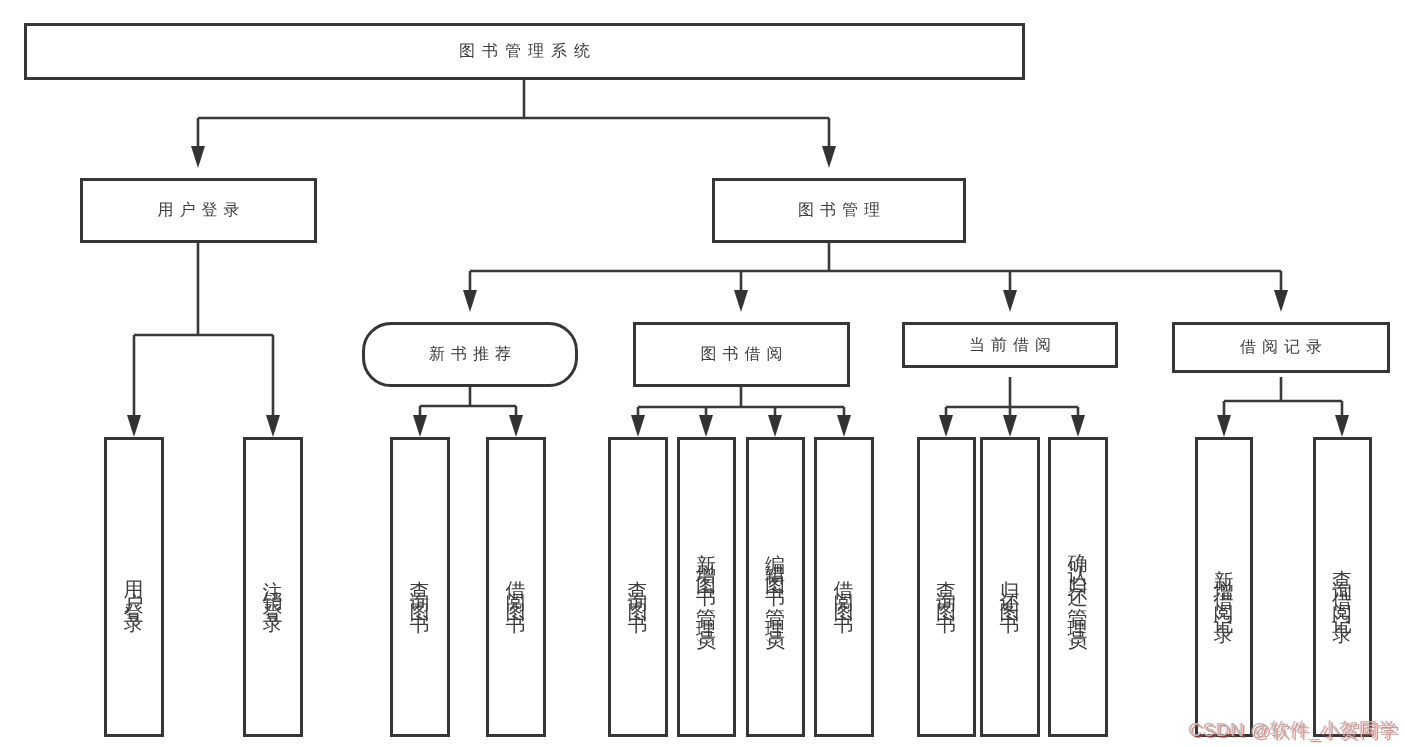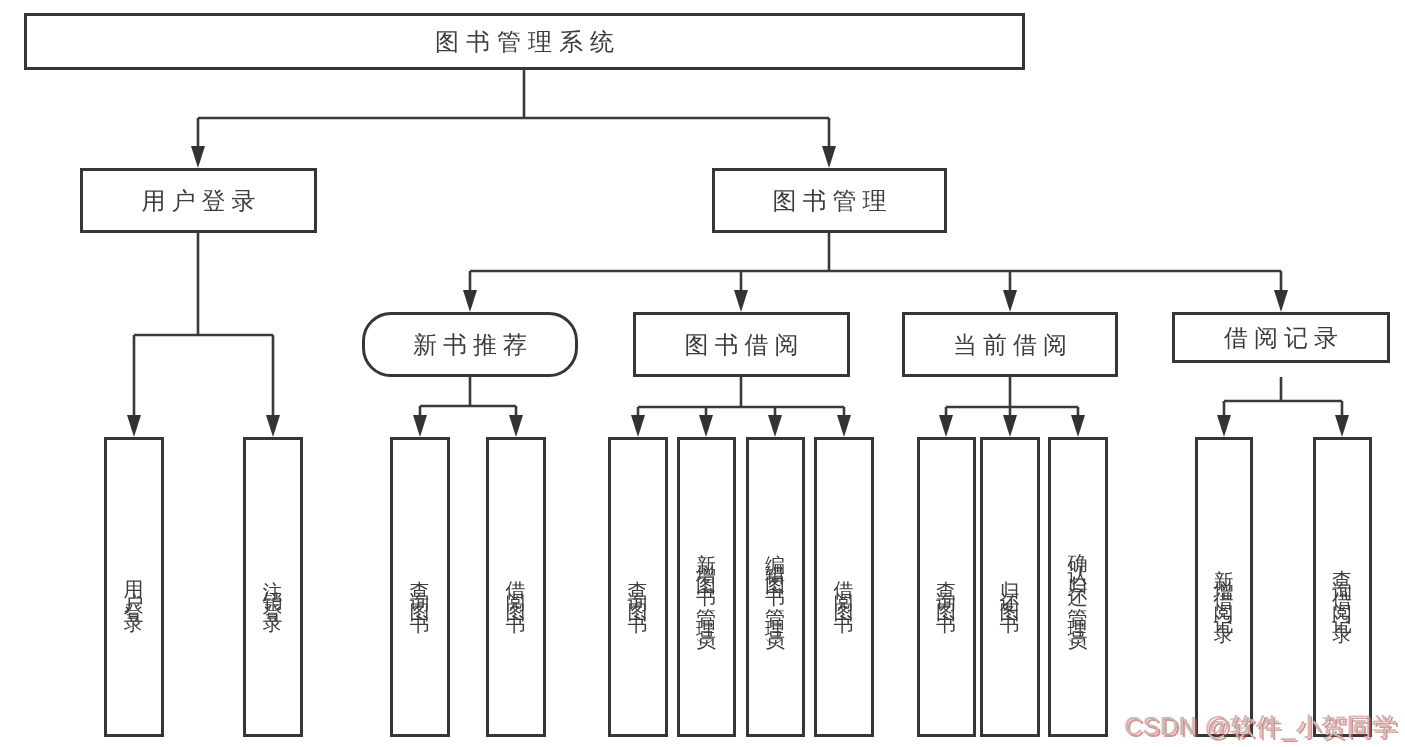--- a/index.html
+++ b/index.html
@@ -7,30 +7,30 @@
     position:relative;width:1405px;height:747px;background:#ffffff;
     font-family:"Liberation Sans","DejaVu Sans",sans-serif;overflow:hidden;
   }
   #wires{position:absolute;left:0;top:0;z-index:1;}
   .node{
     position:absolute;z-index:2;box-sizing:border-box;
     background:#ffffff;border:3px solid #363636;
     display:flex;align-items:center;justify-content:center;
     color:#3d3d3d;
   }
-  .hbox{font-size:24px;letter-spacing:6px;text-indent:6px;white-space:nowrap;}
+  .hbox{font-size:16px;letter-spacing:6px;text-indent:6px;white-space:nowrap;margin-top:10px;}
   .root{letter-spacing:7px;text-indent:7px;}
   .vbox .vlabel{
     writing-mode:vertical-rl;text-orientation:mixed;
     font-size:20px;letter-spacing:11px;line-height:1;
     white-space:nowrap;color:#3d3d3d;
   }
   .watermark{
     position:absolute;right:7px;bottom:4px;z-index:10;
-    font-size:25px;letter-spacing:0.5px;color:#bdbdbd;
+    font-size:19px;letter-spacing:0.5px;color:#bdbdbd;
     text-shadow:2px 2px 0 rgba(225,75,65,0.65), -1px 0 0 rgba(210,120,120,0.35);
     white-space:nowrap;
   }
 </style>
 </head>
 <body>
 
 <div id="canvas">
 
   <svg id="wires" width="1405" height="747" viewBox="0 0 1405 747">
@@ -68,31 +68,31 @@
     </g>
   </svg>
 
   <div class="node hbox root" style="left:24px;top:13px;width:1001px;height:57px;">
     <span>图书管理系统</span>
   </div>
 
   <div class="node hbox" style="left:80px;top:168px;width:237px;height:65px;">
     <span>用户登录</span>
   </div>
-  <div class="node hbox" style="left:712px;top:168px;width:235px;height:65px;">
+  <div class="node hbox" style="left:712px;top:168px;width:254px;height:65px;">
     <span>图书管理</span>
   </div>
 
   <div class="node hbox" style="left:362px;top:312px;width:216px;height:65px;border-radius:29px;">
     <span>新书推荐</span>
   </div>
   <div class="node hbox" style="left:633px;top:312px;width:217px;height:65px;">
     <span>图书借阅</span>
   </div>
-  <div class="node hbox" style="left:902px;top:312px;width:216px;height:65px;">
+  <div class="node hbox" style="left:902px;top:312px;width:216px;height:46px;">
     <span>当前借阅</span>
   </div>
   <div class="node hbox" style="left:1172px;top:312px;width:218px;height:51px;">
     <span>借阅记录</span>
   </div>
 
   <div class="node vbox" style="left:104px;top:437px;width:60px;height:300px;">
     <span class="vlabel">用户登录</span>
   </div>
   <div class="node vbox" style="left:243px;top:437px;width:60px;height:300px;">

